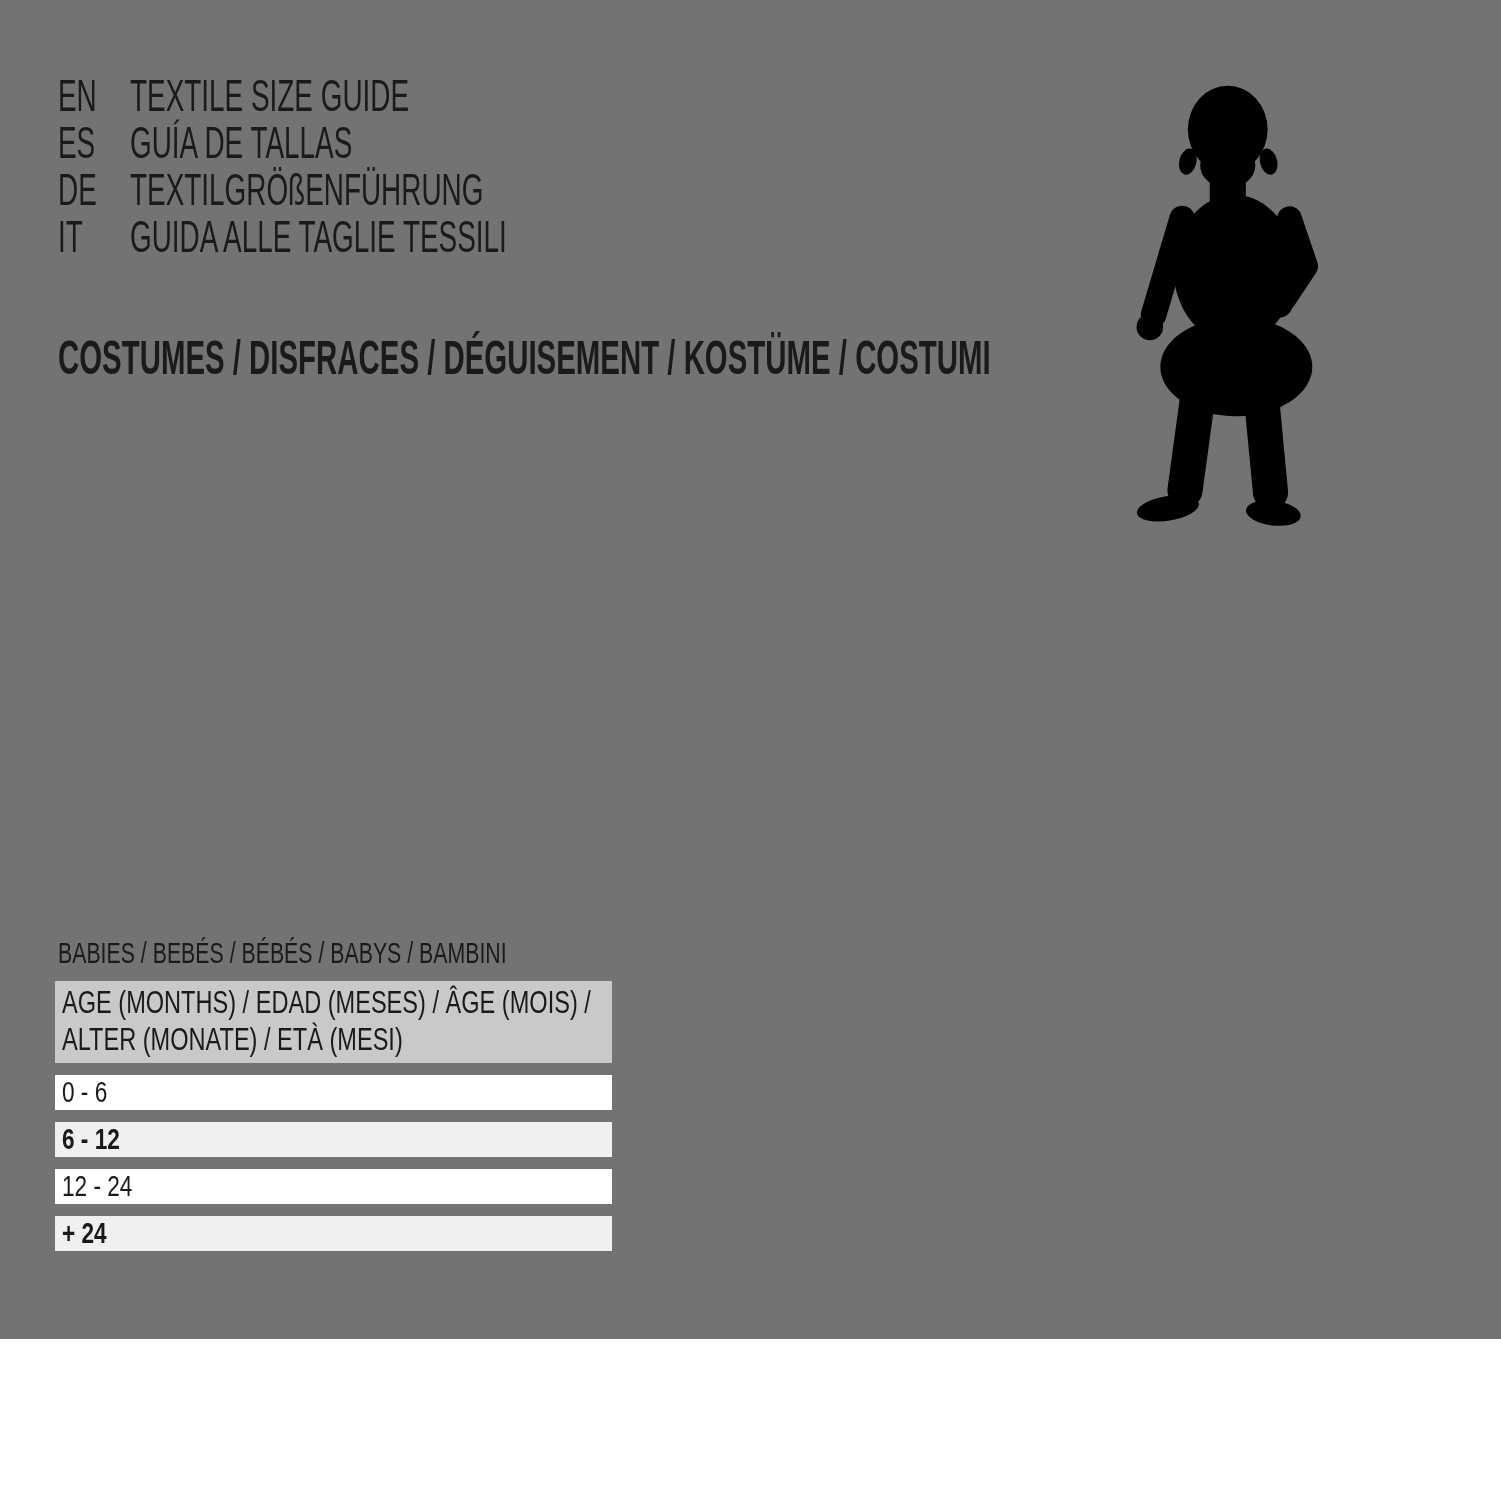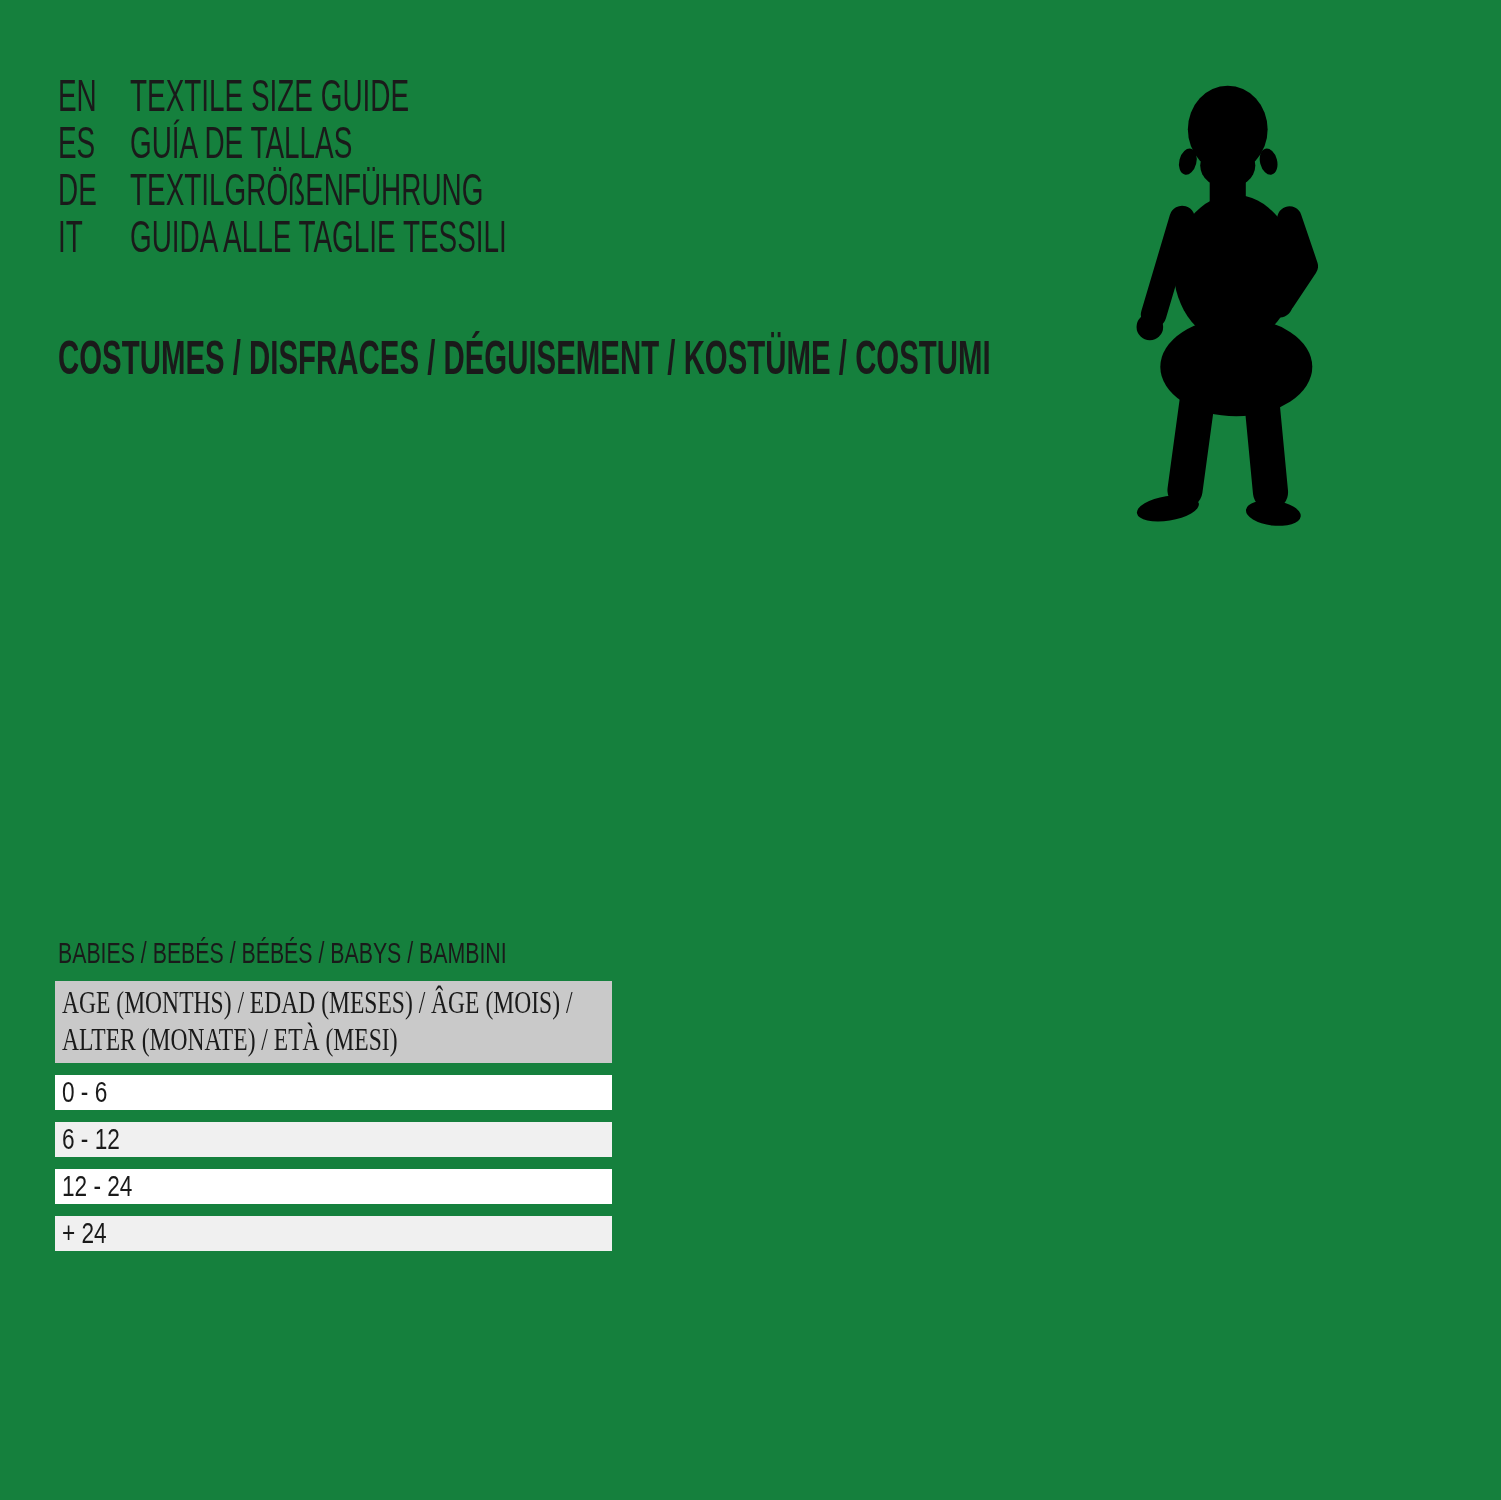--- a/index.html
+++ b/index.html
@@ -2,21 +2,21 @@
 <html style="--header-bg: #c9c9c9; --alt-row-bg: #f0f0f0; --text: #1a1a1a; --silhouette: #000000;"><head>
 <meta charset="utf-8">
 <style>
   html,body{margin:0;padding:0;}
   body{
     width:1501px;height:1500px;
     background:#ffffff;
     font-family:"Liberation Sans", sans-serif;
     color:var(--text,#1a1a1a);
   }
-  .page{position:relative;width:1501px;height:1500px;background:#15803d;overflow:hidden;}
+  .page{position:relative;width:1501px;height:1339px;background:#737373;overflow:hidden;}
 
   
   .cond{display:inline-block;white-space:nowrap;transform-origin:0 50%;}
   .sx62{transform:scaleX(0.62);}
   .sx60{transform:scaleX(0.60);}
   .sx71{transform:scaleX(0.71);}
   .sx76{transform:scaleX(0.76);}
   .sx78{transform:scaleX(0.78);}
 
   
@@ -30,25 +30,24 @@
   
   .figure{position:absolute;left:1128px;top:78px;width:190px;height:458px;}
 
   
   .babies-title{position:absolute;left:58px;top:935px;font-size:30px;line-height:36px;font-weight:500;text-align:center;}
 
   .age-table{position:absolute;left:55px;top:981px;width:557px;}
   .thead{
     background:var(--header-bg,#c9c9c9);
     padding:3px 0 5px 7px;
-    font-family:Liberation Serif, serif;
   }
   .thead-line{font-size:31px;line-height:37px;}
   .trow{height:35px;line-height:35px;font-size:29px;padding-left:7px;background:#ffffff;margin-top:12px;}
-  .trow.alt{background:var(--alt-row-bg,#f0f0f0);}
+  .trow.alt{background:var(--alt-row-bg,#f0f0f0);font-weight:bold;}
 </style>
 </head>
 <body>
 
 <div class="page">
 
   <div class="langs">
     <div class="lang-row">
       <div class="lang-code"><span class="cond sx62">EN</span></div>
       <span class="cond sx62">TEXTILE SIZE GUIDE</span>

